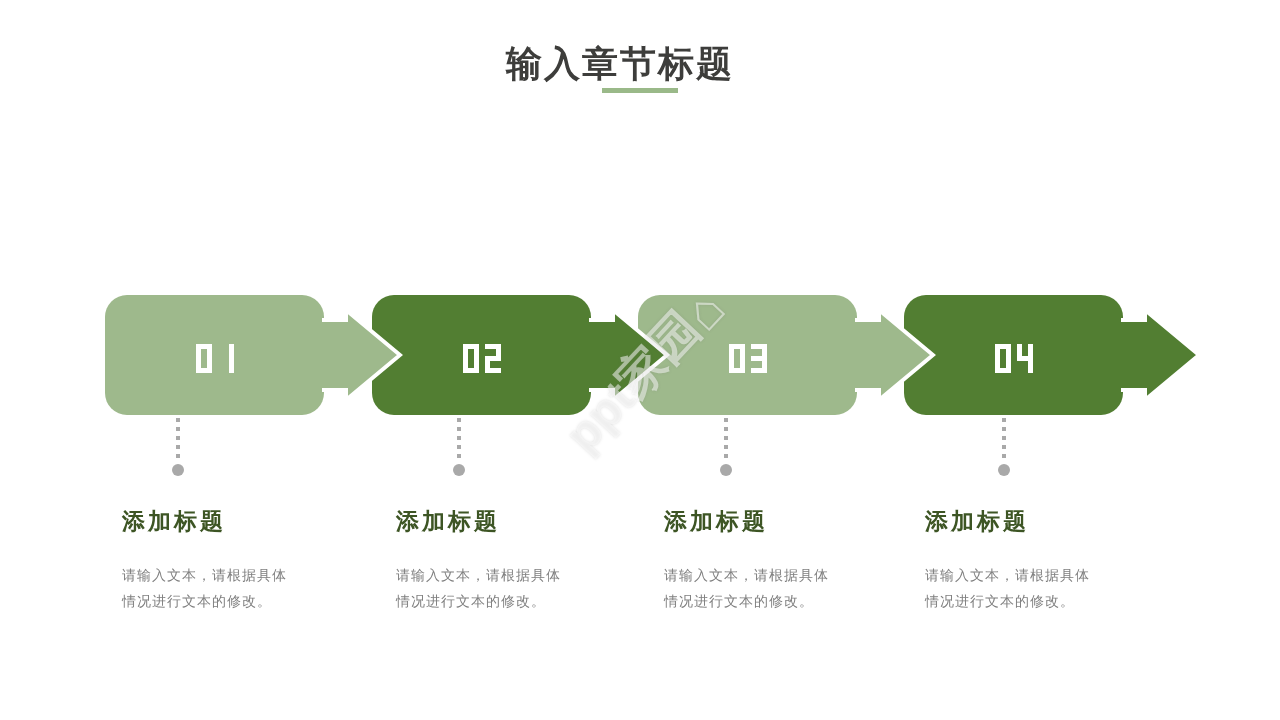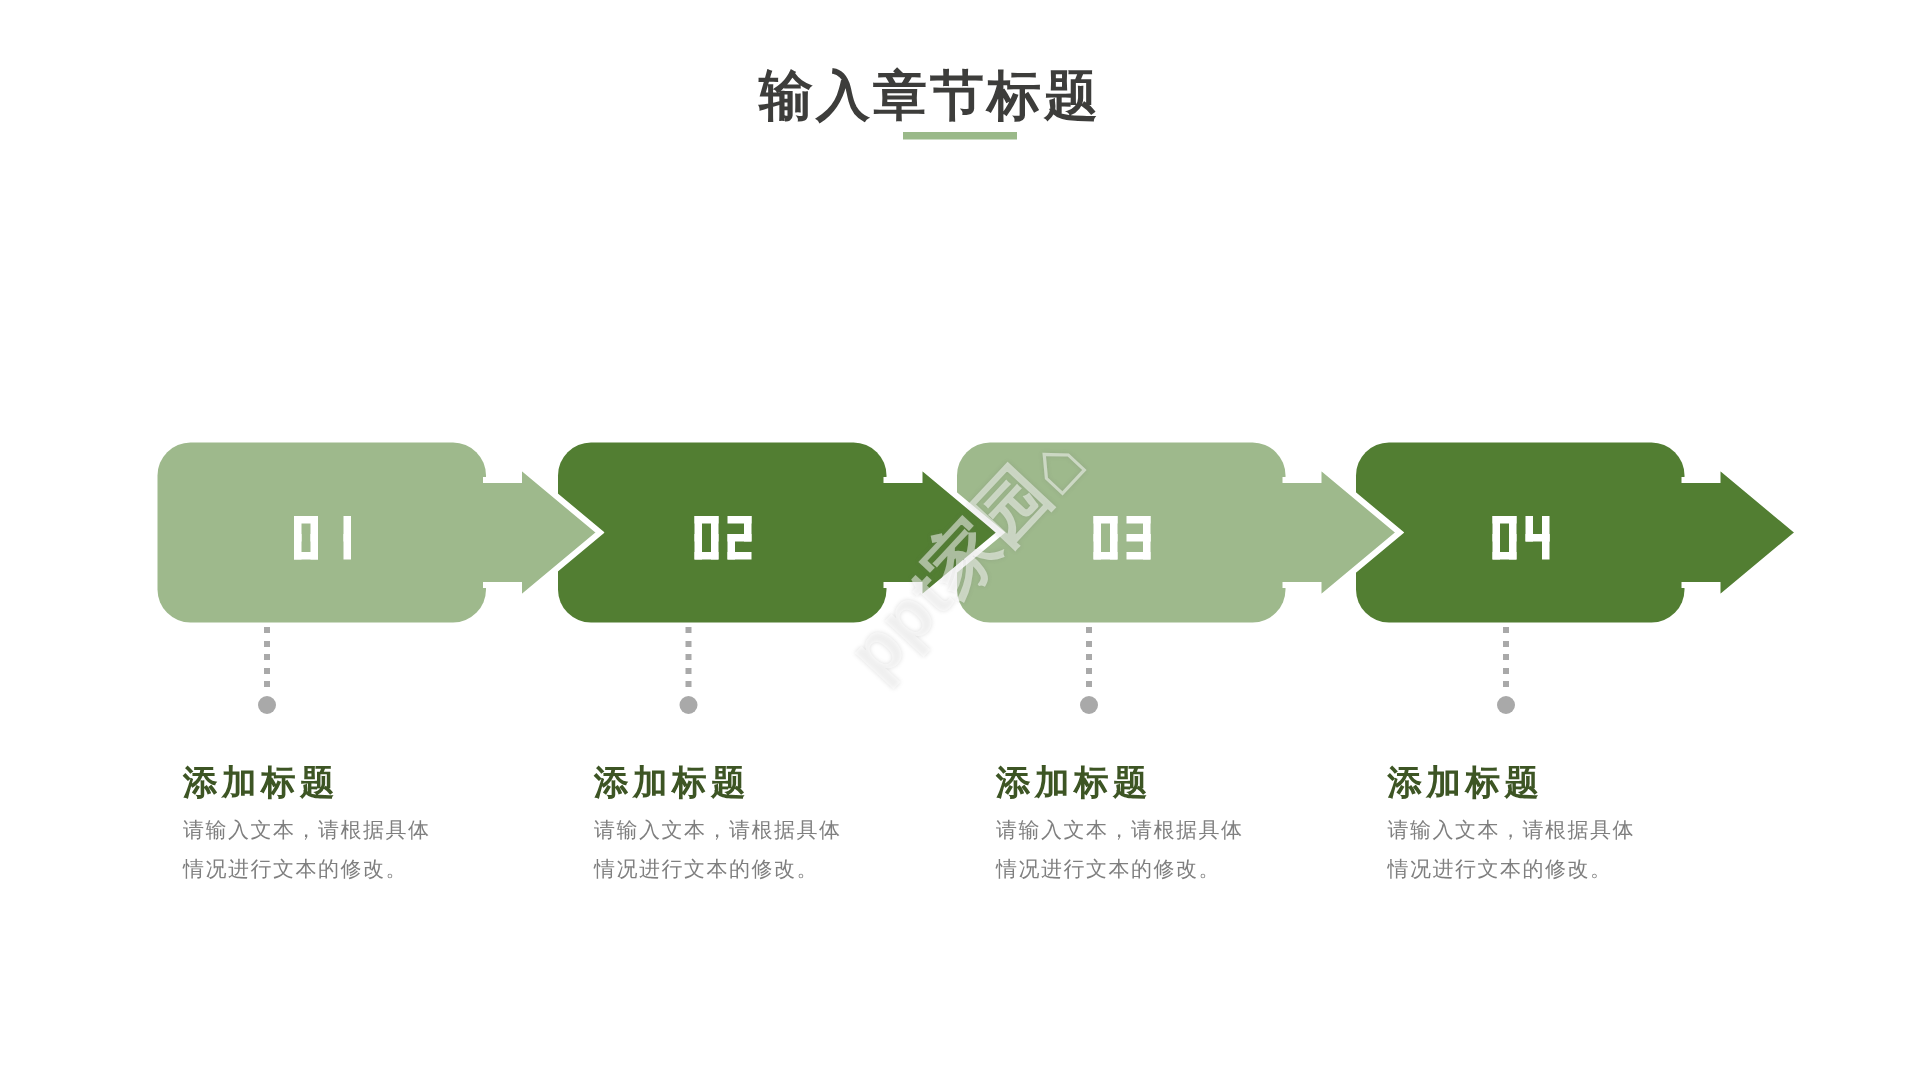--- a/index.html
+++ b/index.html
@@ -38,21 +38,21 @@
   
   .drop{position:absolute;top:418px;width:4px;height:42px;
     background:repeating-linear-gradient(to bottom,var(--c-conn,#a9a9a9) 0px,var(--c-conn,#a9a9a9) 4px,transparent 4px,transparent 9px);}
   .d1{left:176px}.d2{left:457px}.d3{left:724px}.d4{left:1002px}
   .drop-dot{position:absolute;top:464px;width:12px;height:12px;border-radius:50%;background:var(--c-conn,#a9a9a9);}
   .dd1{left:172px}.dd2{left:453px}.dd3{left:720px}.dd4{left:998px}
 
   
   .caption{position:absolute;top:506px;width:230px;}
   .c1{left:122px}.c2{left:396px}.c3{left:664px}.c4{left:925px}
-  .caption h3{margin:0 0 3px 0;font-size:23px;font-weight:bold;letter-spacing:3px;
+  .caption h3{margin:0 0 25px 0;font-size:23px;font-weight:bold;letter-spacing:3px;
     color:var(--c-heading,#3d5524);}
   .caption p{margin:0;font-size:14px;line-height:26px;letter-spacing:1px;color:var(--c-body,#7f7f7f);}
   .caption p span{display:block;}
 
   
   .watermark{position:absolute;left:575px;top:412px;transform-origin:0 50%;
     transform:rotate(-47deg);font-size:48px;font-weight:bold;white-space:nowrap;
     color:rgba(255,255,255,0.5);text-shadow:0 0 3px rgba(110,110,110,0.22);
     z-index:5;pointer-events:none;}
   .watermark .house{font-size:52px;vertical-align:middle;}

